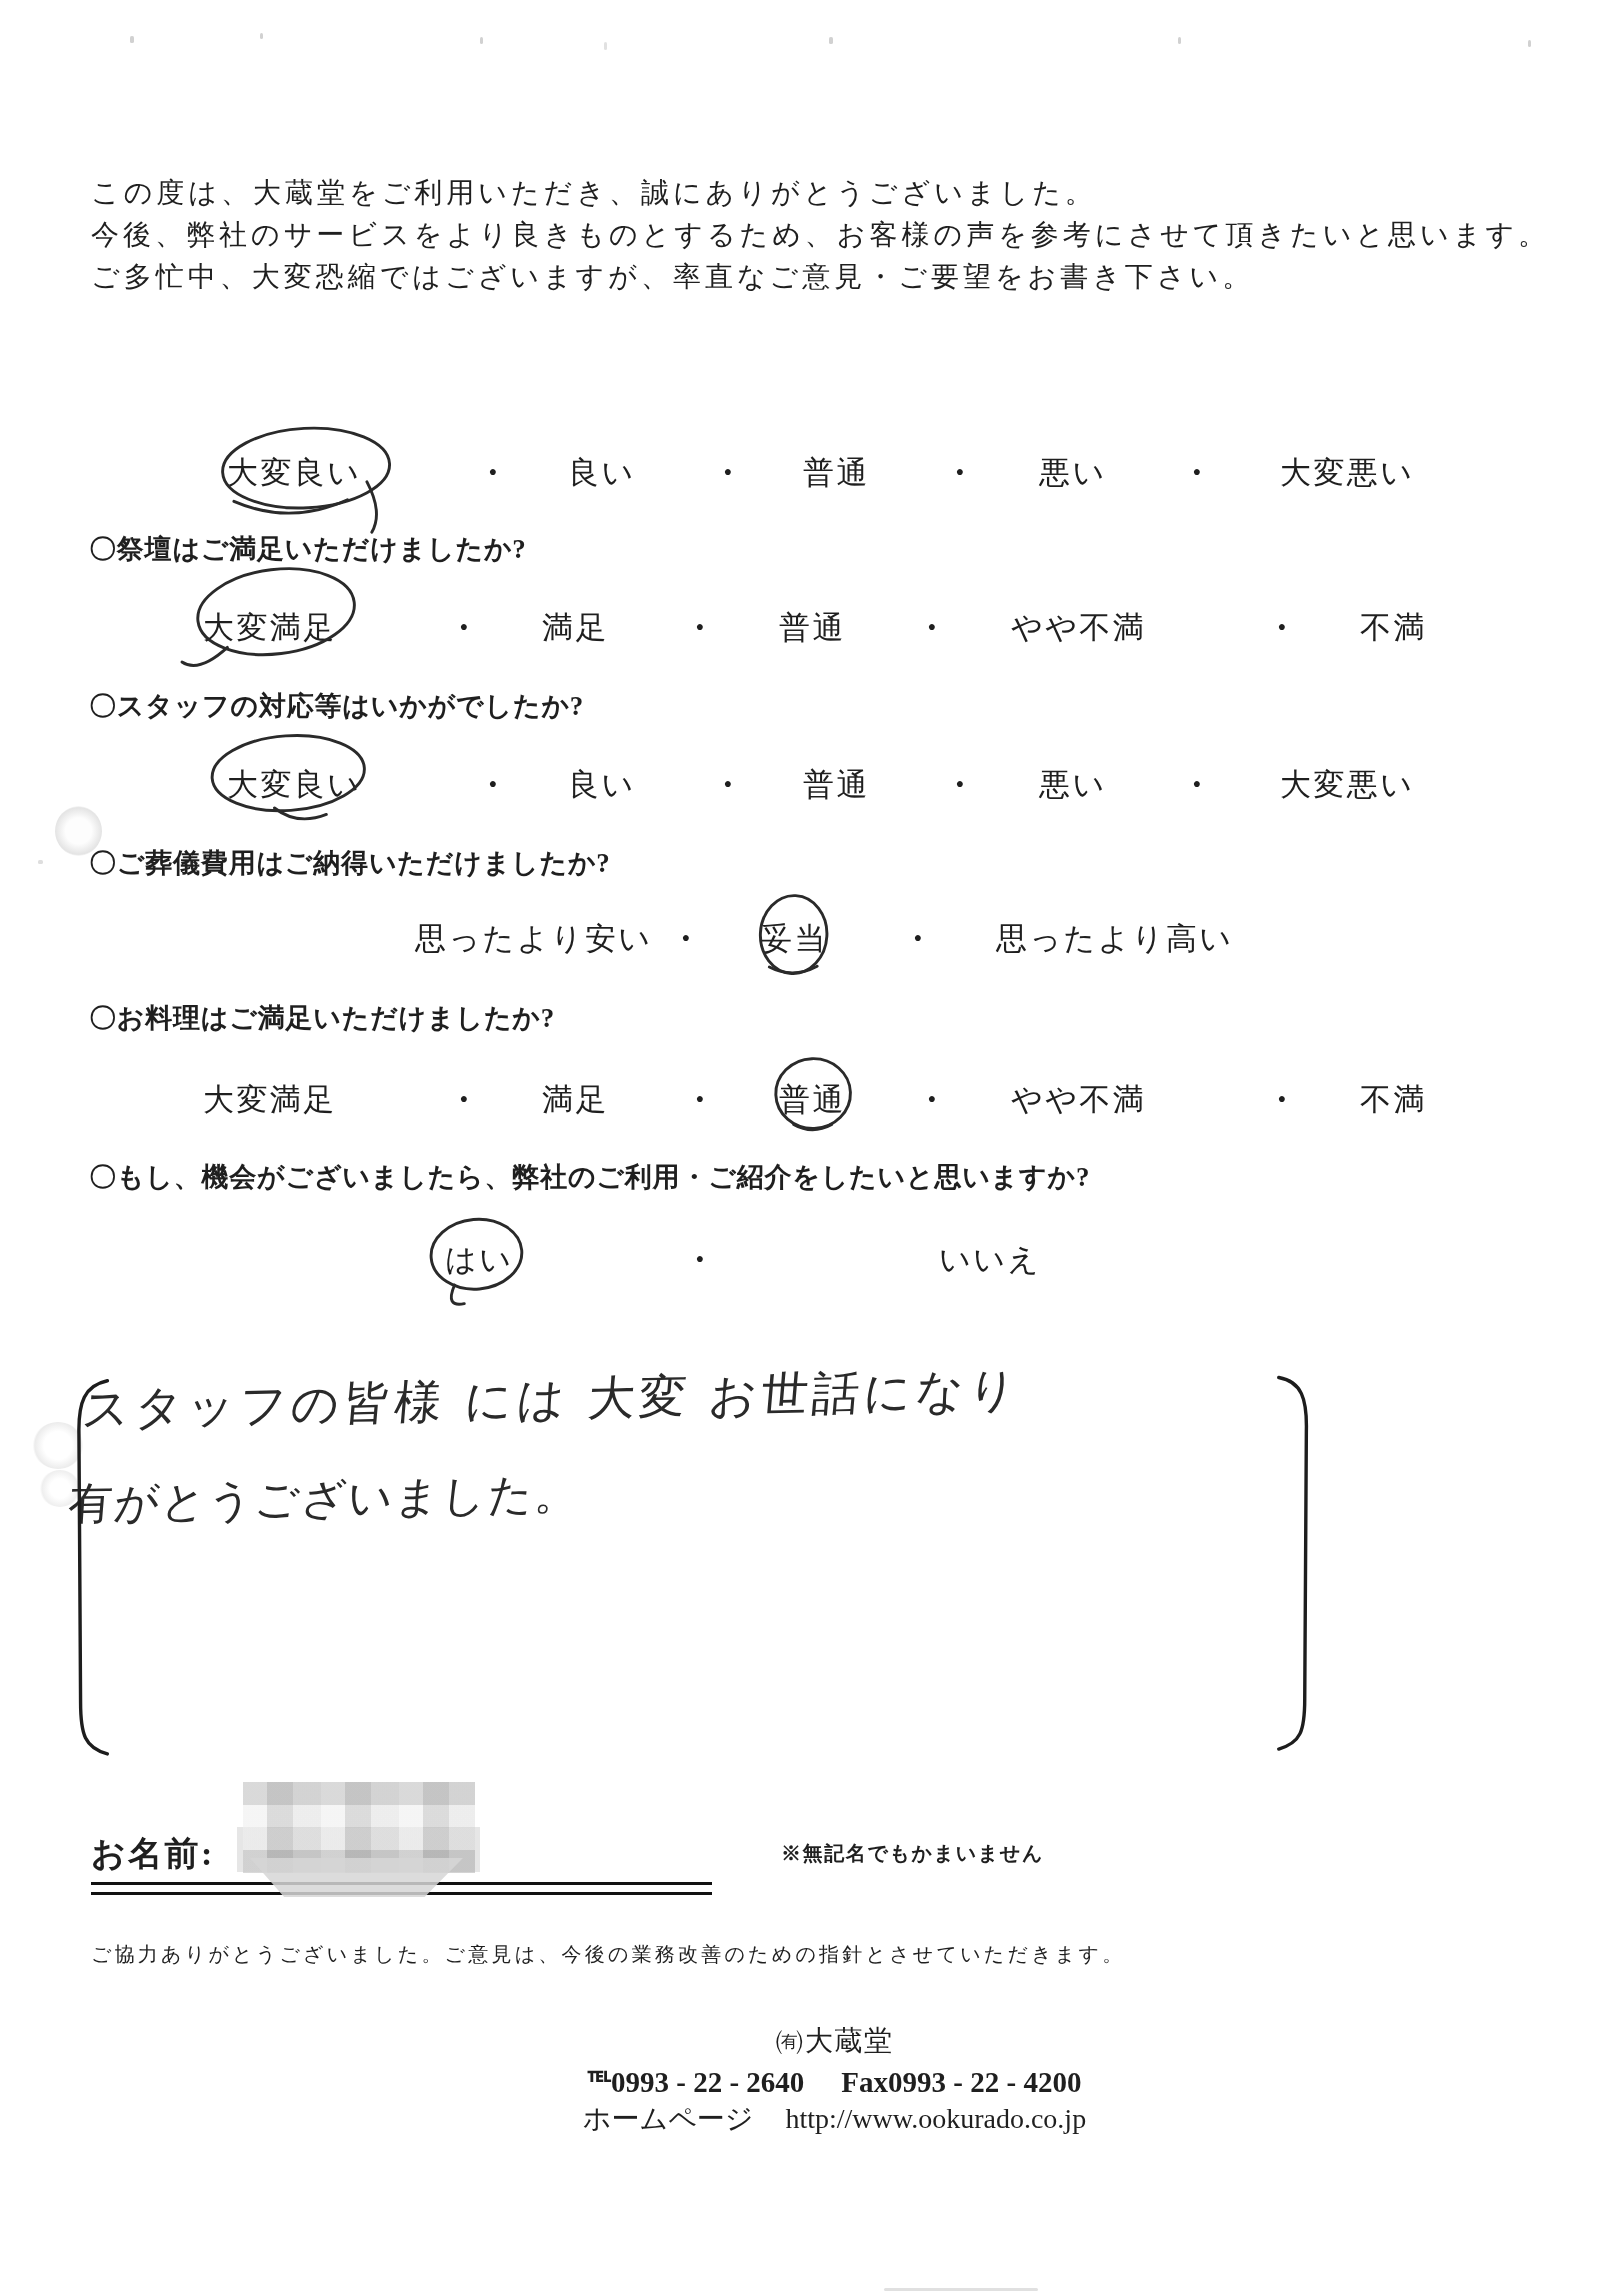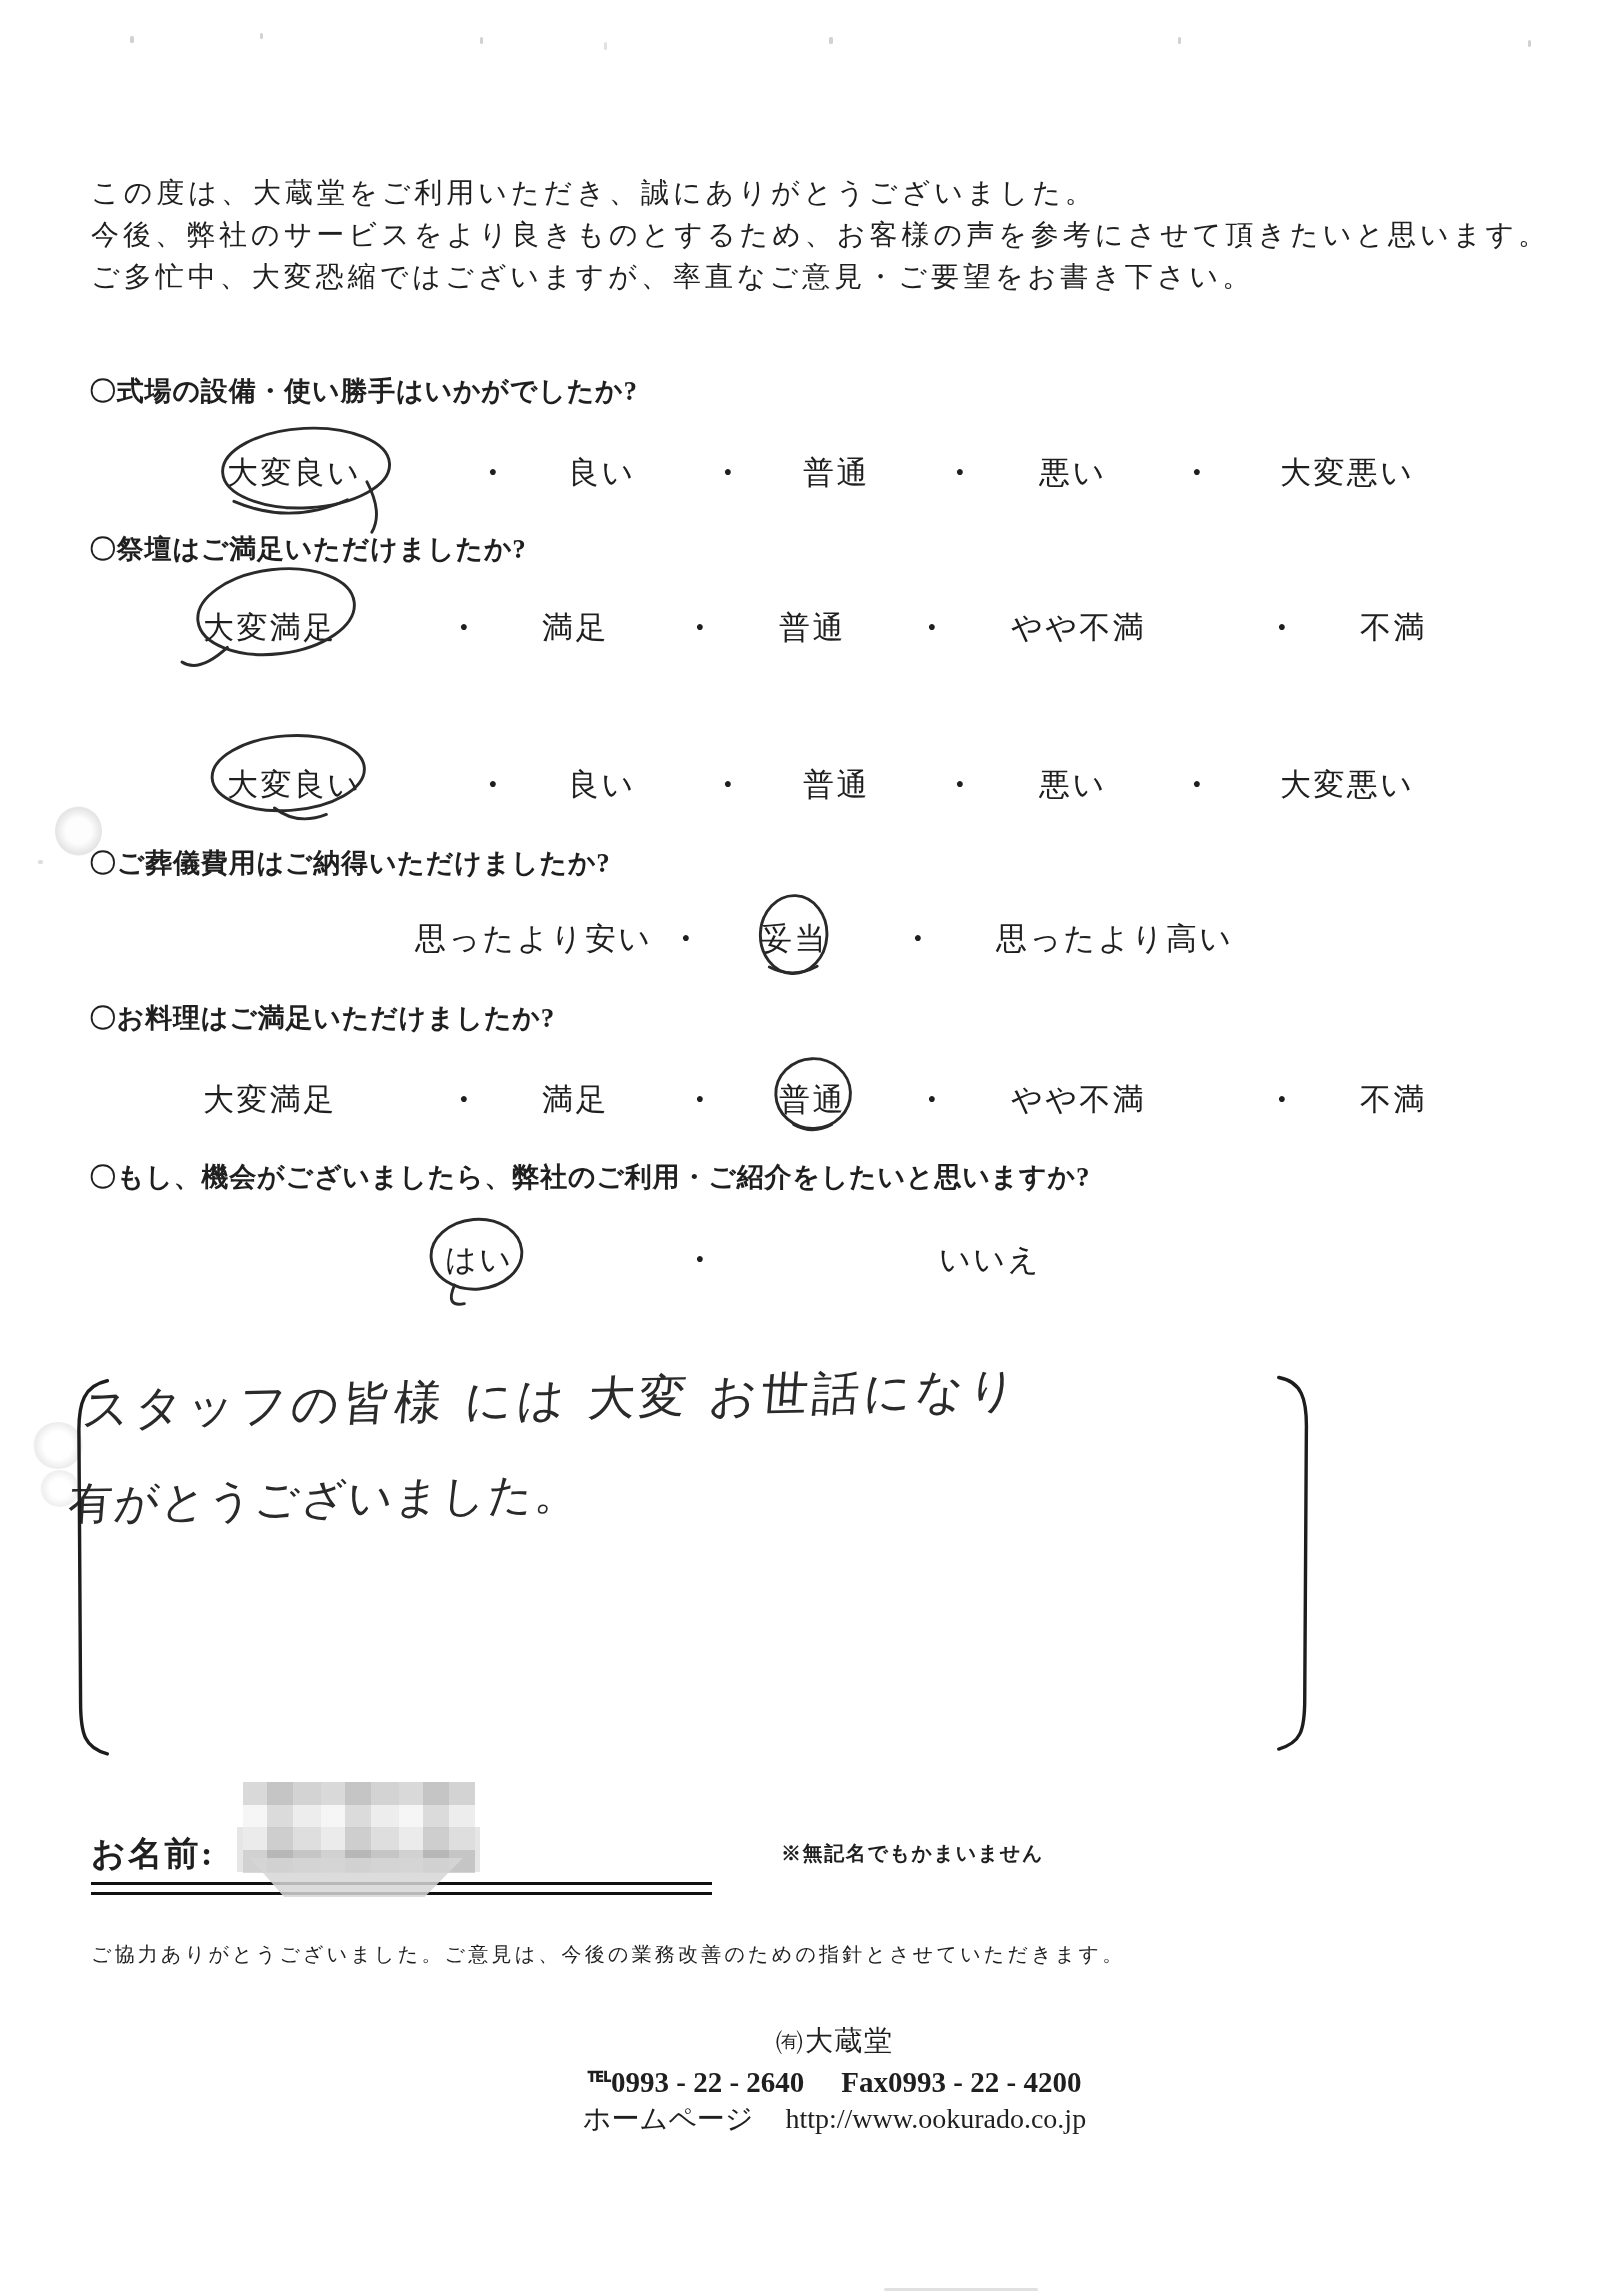--- a/index.html
+++ b/index.html
@@ -73,21 +73,20 @@
 
   <div class="smudge" style="left:55px;top:806px;width:47px;height:50px;background:radial-gradient(circle,#fdfdfd 38%,#e4e4e4 68%,rgba(255,255,255,0) 74%);"></div>
   <div class="smudge" style="left:32px;top:1422px;width:52px;height:47px;background:radial-gradient(circle,#ffffff 40%,#ececec 66%,rgba(255,255,255,0) 72%);"></div>
   <div class="smudge" style="left:39px;top:1470px;width:42px;height:37px;background:radial-gradient(circle,#ffffff 35%,#efefef 64%,rgba(255,255,255,0) 72%);"></div>
   <div class="bottom-streak"></div>
 
   <div class="abs intro" style="top:174px;">この度は、大蔵堂をご利用いただき、誠にありがとうございました。</div>
   <div class="abs intro" style="top:216px;">今後、弊社のサービスをより良きものとするため、お客様の声を参考にさせて頂きたいと思います。</div>
   <div class="abs intro" style="top:258px;">ご多忙中、大変恐縮ではございますが、率直なご意見・ご要望をお書き下さい。</div>
 
-  <div class="abs prompt" style="top:373px;">〇式場の設備・使い勝手はいかがでしたか?</div>
   <div class="optrow" style="top:452px;">
     <span class="opt" style="left:227px;">大変良い</span>
     <span class="dot" style="left:477px;">・</span>
     <span class="opt" style="left:568px;">良い</span>
     <span class="dot" style="left:712px;">・</span>
     <span class="opt" style="left:803px;">普通</span>
     <span class="dot" style="left:944px;">・</span>
     <span class="opt" style="left:1039px;">悪い</span>
     <span class="dot" style="left:1181px;">・</span>
     <span class="opt" style="left:1280px;">大変悪い</span>
@@ -99,20 +98,21 @@
     <span class="dot" style="left:448px;">・</span>
     <span class="opt" style="left:542px;">満足</span>
     <span class="dot" style="left:684px;">・</span>
     <span class="opt" style="left:779px;">普通</span>
     <span class="dot" style="left:916px;">・</span>
     <span class="opt" style="left:1011px;">やや不満</span>
     <span class="dot" style="left:1266px;">・</span>
     <span class="opt" style="left:1360px;">不満</span>
   </div>
 
+  <div class="abs prompt" style="top:688px;">〇スタッフの対応等はいかがでしたか?</div>
   <div class="optrow" style="top:764px;">
     <span class="opt" style="left:227px;">大変良い</span>
     <span class="dot" style="left:477px;">・</span>
     <span class="opt" style="left:568px;">良い</span>
     <span class="dot" style="left:712px;">・</span>
     <span class="opt" style="left:803px;">普通</span>
     <span class="dot" style="left:944px;">・</span>
     <span class="opt" style="left:1039px;">悪い</span>
     <span class="dot" style="left:1181px;">・</span>
     <span class="opt" style="left:1280px;">大変悪い</span>

